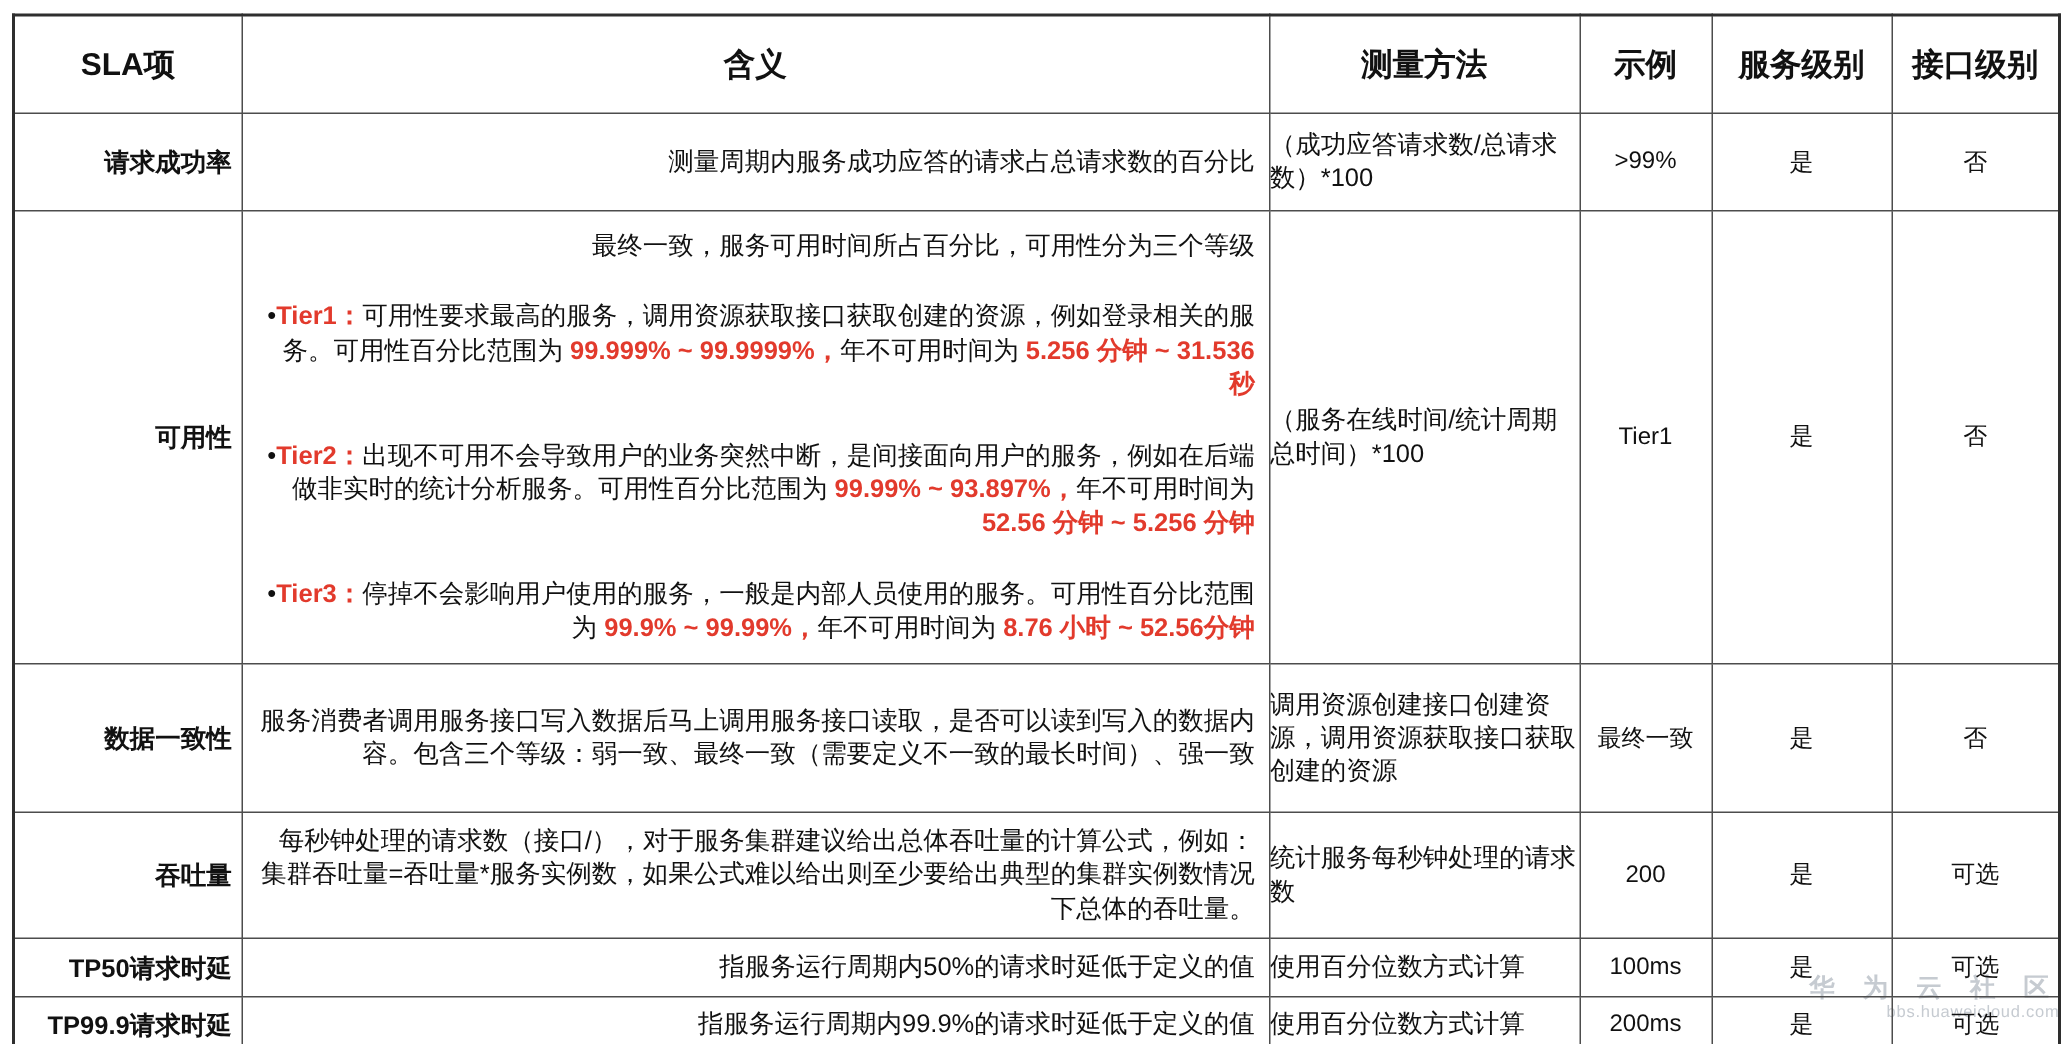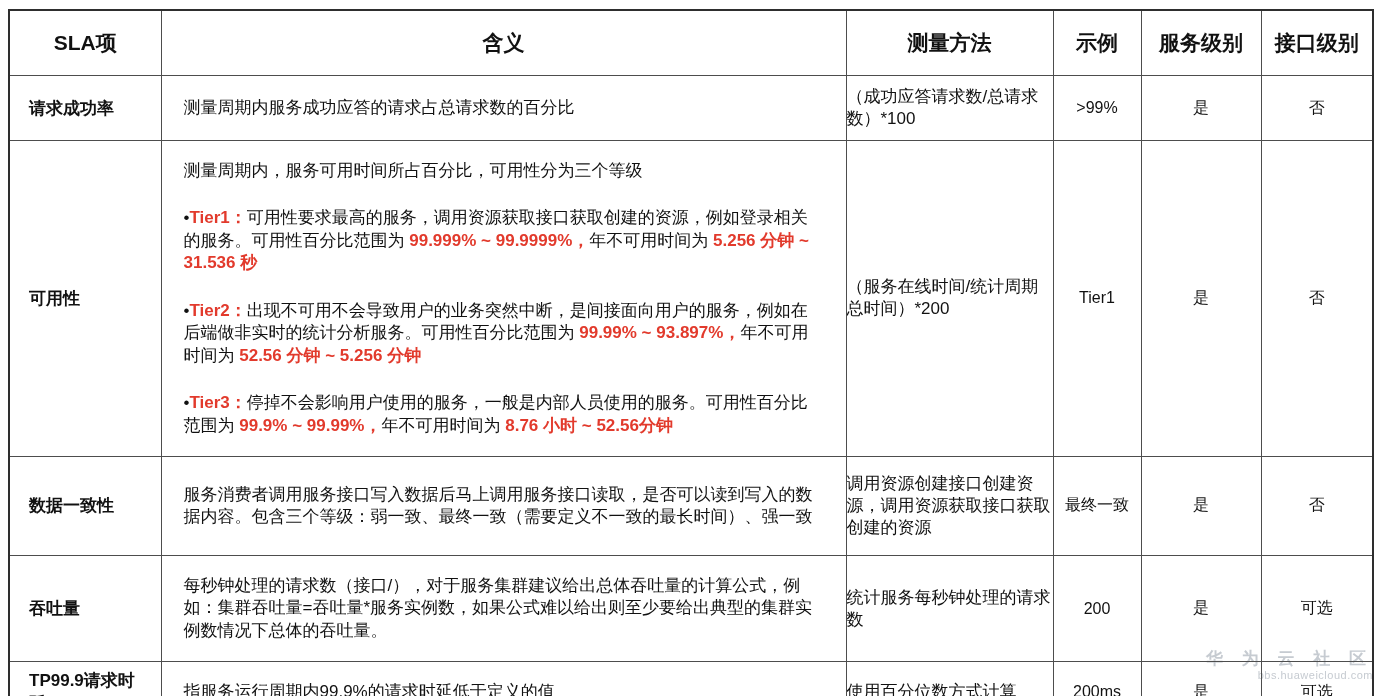--- a/index.html
+++ b/index.html
@@ -34,23 +34,23 @@
     overflow:hidden;
   }
   thead tr{height:48px;}
   th{font-size:21px;font-weight:bold;text-align:center;padding:18px 4px;}
   tbody tr:nth-child(1){height:65px;}
   tbody tr:nth-child(2){height:302px;}
   tbody tr:nth-child(3){height:99px;}
   tbody tr:nth-child(4){height:84px;}
   tbody tr:nth-child(5){height:39px;}
   tbody tr:nth-child(6){height:38px;}
-  td.c-sla{font-size:17px;font-weight:bold;text-align:left;padding:2px 19px;}
+  td.c-sla{font-size:17px;font-weight:bold;text-align:right;padding:2px 6px;}
   td.c-meaning{font-size:17px;text-align:left;padding:6px 9px;line-height:1.32;}
-  td.c-meaning p{margin:13px;}
+  td.c-meaning p{margin:0;text-align:right;}
   td.c-meaning p + p{margin-top:25px;}
   td.c-method{font-size:17px;text-align:left;padding:4px 0;line-height:1.3;}
   td.c-center{font-size:16px;text-align:center;padding:2px 4px;}
   .red{color:var(--red);font-weight:bold;}
 </style>
 </head>
 <body>
 
 <div class="watermark">
   <div class="wm1">华 为 云 社 区</div>
@@ -83,26 +83,26 @@
           <p><span>测量周期内服务成功应答的请求占总请求数的百分比</span></p>
         </td>
         <td class="c-method">（成功应答请求数/总请求数）*100</td>
         <td class="c-center">&gt;99%</td>
         <td class="c-center">是</td>
         <td class="c-center">否</td>
       </tr>
       <tr>
         <td class="c-sla">可用性</td>
         <td class="c-meaning">
-          <p><span>测量周期内，服务可用时间所占百分比，可用性分为三个等级</span></p>
+          <p><span>最终一致，服务可用时间所占百分比，可用性分为三个等级</span></p>
           <p><span>•</span><span class="red">Tier1：</span><span>可用性要求最高的服务，调用资源获取接口获取创建的资源，例如登录相关的服务。可用性百分比范围为 </span><span class="red">99.999% ~ 99.9999%，</span><span>年不可用时间为 </span><span class="red">5.256 分钟 ~ 31.536 秒</span></p>
           <p><span>•</span><span class="red">Tier2：</span><span>出现不可用不会导致用户的业务突然中断，是间接面向用户的服务，例如在后端做非实时的统计分析服务。可用性百分比范围为 </span><span class="red">99.99% ~ 93.897%，</span><span>年不可用时间为 </span><span class="red">52.56 分钟 ~ 5.256 分钟</span></p>
           <p><span>•</span><span class="red">Tier3：</span><span>停掉不会影响用户使用的服务，一般是内部人员使用的服务。可用性百分比范围为 </span><span class="red">99.9% ~ 99.99%，</span><span>年不可用时间为 </span><span class="red">8.76 小时 ~ 52.56分钟</span></p>
         </td>
-        <td class="c-method">（服务在线时间/统计周期总时间）*200</td>
+        <td class="c-method">（服务在线时间/统计周期总时间）*100</td>
         <td class="c-center">Tier1</td>
         <td class="c-center">是</td>
         <td class="c-center">否</td>
       </tr>
       <tr>
         <td class="c-sla">数据一致性</td>
         <td class="c-meaning">
           <p><span>服务消费者调用服务接口写入数据后马上调用服务接口读取，是否可以读到写入的数据内容。包含三个等级：弱一致、最终一致（需要定义不一致的最长时间）、强一致</span></p>
         </td>
         <td class="c-method">调用资源创建接口创建资源，调用资源获取接口获取创建的资源</td>
@@ -114,20 +114,30 @@
         <td class="c-sla">吞吐量</td>
         <td class="c-meaning">
           <p><span>每秒钟处理的请求数（接口/），对于服务集群建议给出总体吞吐量的计算公式，例如：集群吞吐量=吞吐量*服务实例数，如果公式难以给出则至少要给出典型的集群实例数情况下总体的吞吐量。</span></p>
         </td>
         <td class="c-method">统计服务每秒钟处理的请求数</td>
         <td class="c-center">200</td>
         <td class="c-center">是</td>
         <td class="c-center">可选</td>
       </tr>
       <tr>
+        <td class="c-sla">TP50请求时延</td>
+        <td class="c-meaning">
+          <p><span>指服务运行周期内50%的请求时延低于定义的值</span></p>
+        </td>
+        <td class="c-method">使用百分位数方式计算</td>
+        <td class="c-center">100ms</td>
+        <td class="c-center">是</td>
+        <td class="c-center">可选</td>
+      </tr>
+      <tr>
         <td class="c-sla">TP99.9请求时延</td>
         <td class="c-meaning">
           <p><span>指服务运行周期内99.9%的请求时延低于定义的值</span></p>
         </td>
         <td class="c-method">使用百分位数方式计算</td>
         <td class="c-center">200ms</td>
         <td class="c-center">是</td>
         <td class="c-center">可选</td>
       </tr>
     </tbody>

